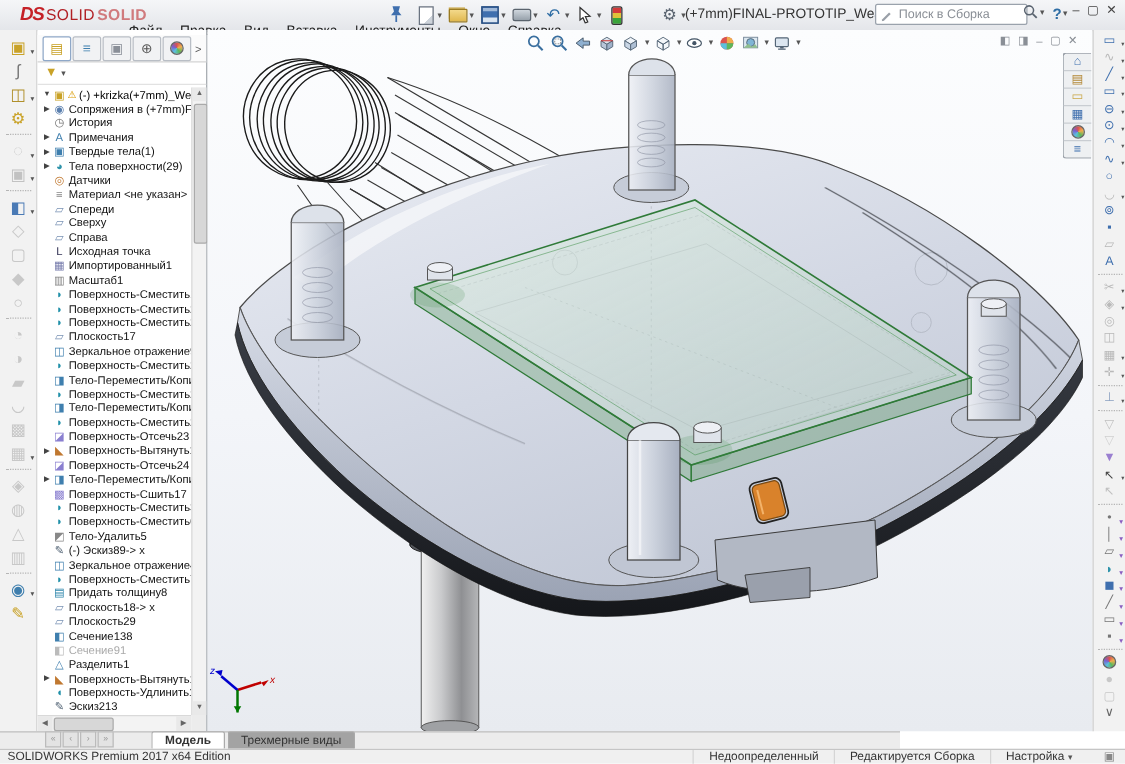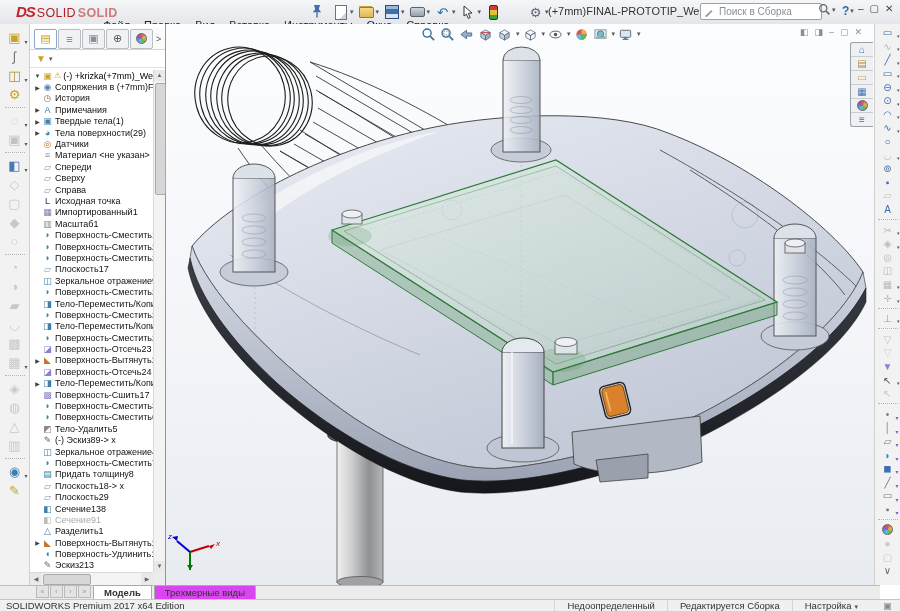--- a/index.html
+++ b/index.html
@@ -77,24 +77,24 @@
   .tpi{width:100%;height:13px;display:flex;align-items:center;justify-content:center;font-size:10px;border-bottom:1px solid #c9cdd2;}
   .tpi:last-child{border-bottom:none;}
   .ball{width:9px;height:9px;border-radius:50%;background:conic-gradient(#d9534f,#f0ad4e,#5cb85c,#5bc0de,#7a5fd0,#d9534f);border:1px solid #666;}
   
   #righttoolbar{position:absolute;left:874px;top:24px;width:26px;height:561px;background:#f2f2f2;border-left:1px solid #cfcfcf;
      display:flex;flex-direction:column;align-items:center;padding-top:2px;box-sizing:border-box;}
   .rtb{width:24px;height:13.6px;display:flex;align-items:center;justify-content:center;font-size:10px;position:relative;}
   .rtb .dd{position:absolute;right:0;bottom:1px;font-size:5px;}
   .rtb .fm{position:absolute;right:1px;bottom:0;font-size:6px;color:#8a5fc0;}
   
-  #tabsrow{position:absolute;left:0;top:585px;width:880px;height:14px;background:#ececec;border-top:1px solid #bdbdbd;display:flex;align-items:flex-end;box-sizing:border-box;}
+  #tabsrow{position:absolute;left:0;top:585px;width:720px;height:14px;background:#ececec;border-top:1px solid #bdbdbd;display:flex;align-items:flex-end;box-sizing:border-box;gap:28px;}
   #tabnav{display:flex;gap:1px;margin-left:36px;margin-bottom:1px;}
   #tabnav span{width:11px;height:11px;border:1px solid #bbb;background:#e3e3e3;color:#999;font-size:7px;display:flex;align-items:center;justify-content:center;}
-  .doctab{font-size:9.5px;padding:1px 10px 1px 10px;border:1px solid #aaa;border-bottom:none;background:#d946ef;color:#333;margin-left:2px;border-radius:2px 2px 0 0;}
+  .doctab{font-size:9.5px;padding:1px 10px 1px 10px;border:1px solid #aaa;border-bottom:none;background:#a3a3a3;color:#333;margin-left:2px;border-radius:2px 2px 0 0;}
   .doctab.active{background:#fff;font-weight:bold;}
   
   #statusbar{position:absolute;left:0;top:599px;width:900px;height:12px;background:#f0f0f0;border-top:1px solid #c5c5c5;font-size:9.5px;color:#333;box-sizing:border-box;}
   #sbleft{position:absolute;left:6px;top:0;line-height:11px;}
   #sbfields{position:absolute;right:30px;top:0;display:flex;line-height:11px;}
   #sbfields .fld{padding:0 12px;border-left:1px solid #d5d5d5;}
   #sbicon{position:absolute;right:8px;top:0;line-height:11px;color:#888;}
 </style>
 </head>
 <body>

